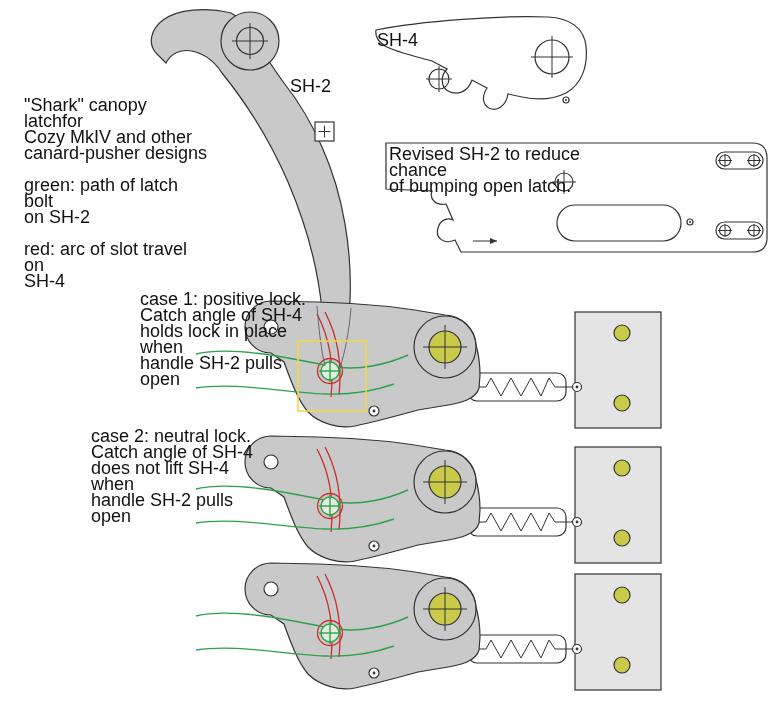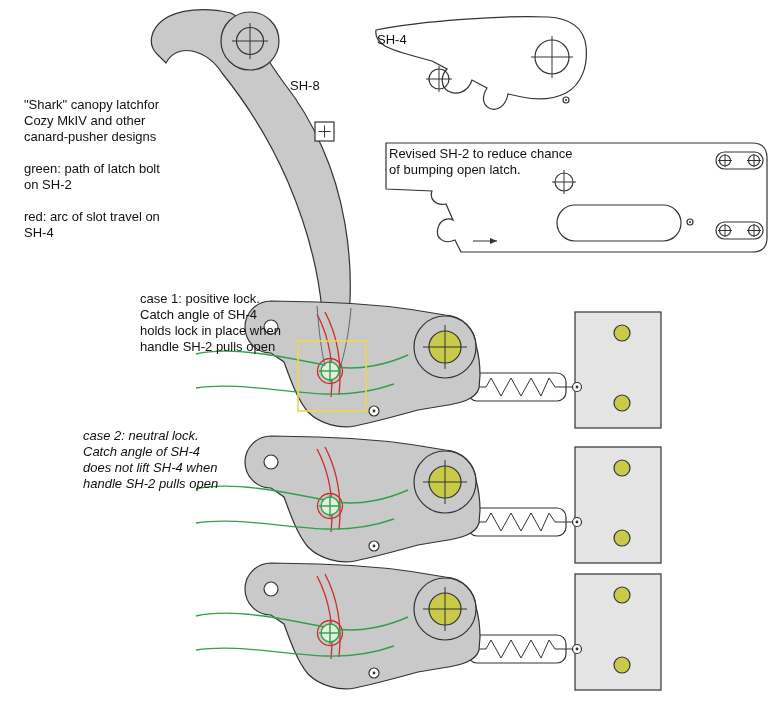--- a/index.html
+++ b/index.html
@@ -1,20 +1,20 @@
 <!DOCTYPE html>
 <html><head>
 <meta charset="utf-8">
 <style>
   * { margin: 0; padding: 0; box-sizing: border-box; }
   html, body { background: #fff; }
   body { font-family: "Liberation Sans", sans-serif; color: #111; }
   .canvas { position: relative; width: 782px; height: 701px; background: #fff; overflow: hidden; }
   .canvas > svg { position: absolute; left: 0; top: 0; }
-  .txt { position: absolute; font-size: 13px; line-height: 16px; color: #111; white-space: pre-line; }
+  .txt { position: absolute; font-size: 18px; line-height: 16px; color: #111; white-space: pre-line; }
   
   .s     { stroke: #333; stroke-width: 1.2; fill: none; }
   .edge  { stroke: #333; stroke-width: 1.2; }
   .white { fill: #fff; stroke: #333; stroke-width: 1.2; }
   .thin  { stroke: #333; stroke-width: 1; fill: none; }
 </style>
 </head>
 <body>
 
 <div class="canvas">
@@ -122,30 +122,30 @@
   <div class="txt" style="left:24px; top:97px; width:185px;">"Shark" canopy latchfor
 Cozy MkIV and other
 canard-pusher designs
 
 green: path of latch bolt
 on SH-2
 
 red: arc of slot travel on
 SH-4</div>
 
-  <div class="txt" style="left:290px; top:78px;">SH-8</div>
+  <div class="txt" style="left:290px; top:78px;">SH-2</div>
 
   <div class="txt" style="left:377px; top:32px;">SH-4</div>
 
   <div class="txt" style="left:389px; top:146px; width:210px;">Revised SH-2 to reduce chance
 of bumping open latch.</div>
 
   <div class="txt" style="left:97px; top:291px; width:170px;margin-left:43px;">case 1: positive lock.
 Catch angle of SH-4
 holds lock in place when
 handle SH-2 pulls open</div>
 
-  <div class="txt" style="left:83px; top:428px; width:170px;font-style:italic;">case 2: neutral lock.
+  <div class="txt" style="left:91px; top:428px; width:170px;">case 2: neutral lock.
 Catch angle of SH-4
 does not lift SH-4 when
 handle SH-2 pulls open</div>
 
 </div>
 
 </body></html>

